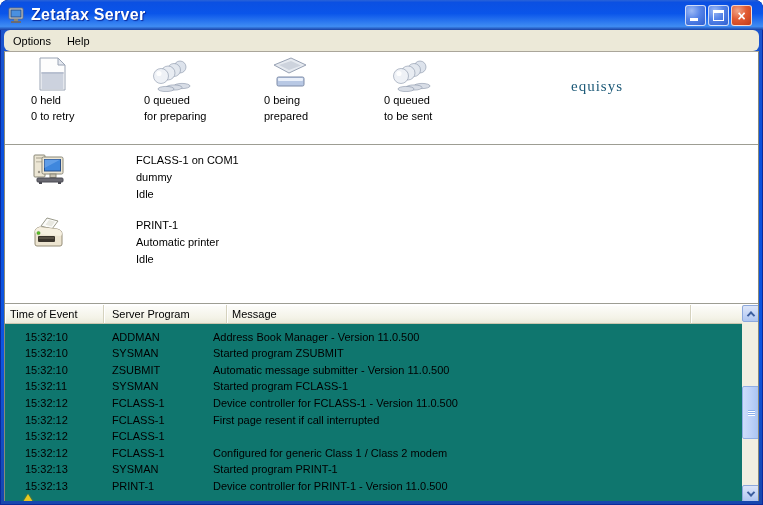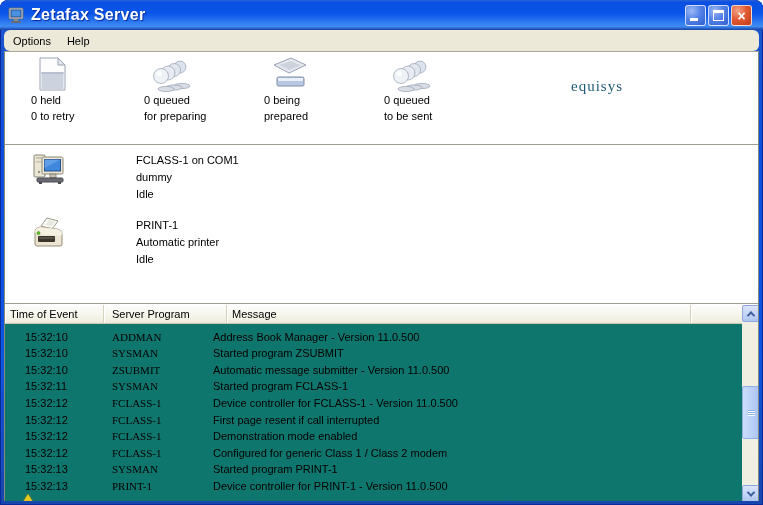--- a/index.html
+++ b/index.html
@@ -79,21 +79,21 @@
     padding: 3px 0 0 5px; white-space: nowrap; overflow: hidden;
   }
   .hc0 { width: 99px; }
   .hc1 { width: 123px; padding-left: 8px; }
   .hc2 { width: 464px; }
   .hc3 { flex: 1; border-right: none; }
   .log-rows { position: absolute; left: 0; top: 21px; width: 737px; }
   .log-row { display: flex; height: 16.6px; align-items: flex-end; }
   .lc { white-space: nowrap; overflow: hidden; }
   .c0 { width: 99px; padding-left: 20px; }
-  .c1 { width: 103px; padding-left: 8px; font-family: Liberation Serif, serif; }
+  .c1 { width: 103px; padding-left: 8px; }
   .c2 { flex: 1; padding-left: 6px; }
   .partial-row-icon {
     position: absolute; left: 18px; top: 189px; width: 0; height: 0;
     border-left: 5px solid transparent; border-right: 5px solid transparent;
     border-bottom: 8px solid #e8c820; filter: drop-shadow(0 0 1px #8a7a10);
   }
 
   
   .scrollbar { position: absolute; right: 0; top: 0; width: 18px; height: 197px; background: #f1efe2; }
   .sb-btn {
@@ -293,21 +293,20 @@
             <div class="lc c2">Device controller for FCLASS-1 - Version 11.0.500</div>
           </div>
           <div class="log-row">
             <div class="lc c0">15:32:12</div>
             <div class="lc c1">FCLASS-1</div>
             <div class="lc c2">First page resent if call interrupted</div>
           </div>
           <div class="log-row">
             <div class="lc c0">15:32:12</div>
             <div class="lc c1">FCLASS-1</div>
-            <div class="lc c2">Demonstration mode enabled</div>
           </div>
           <div class="log-row">
             <div class="lc c0">15:32:12</div>
             <div class="lc c1">FCLASS-1</div>
             <div class="lc c2">Configured for generic Class 1 / Class 2 modem</div>
           </div>
           <div class="log-row">
             <div class="lc c0">15:32:13</div>
             <div class="lc c1">SYSMAN</div>
             <div class="lc c2">Started program PRINT-1</div>

